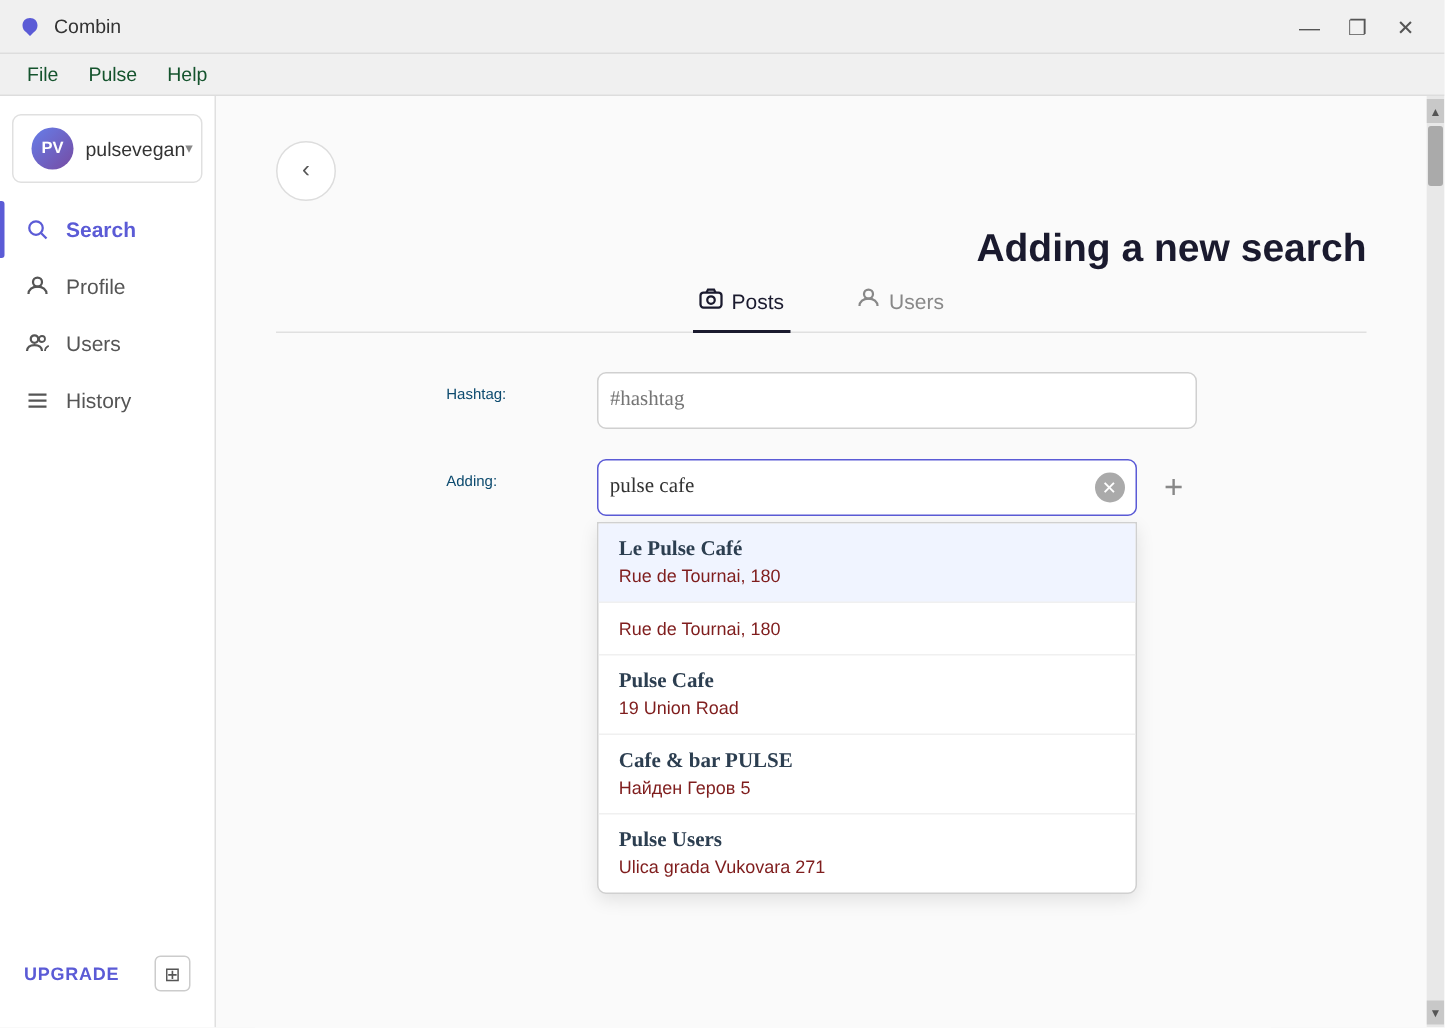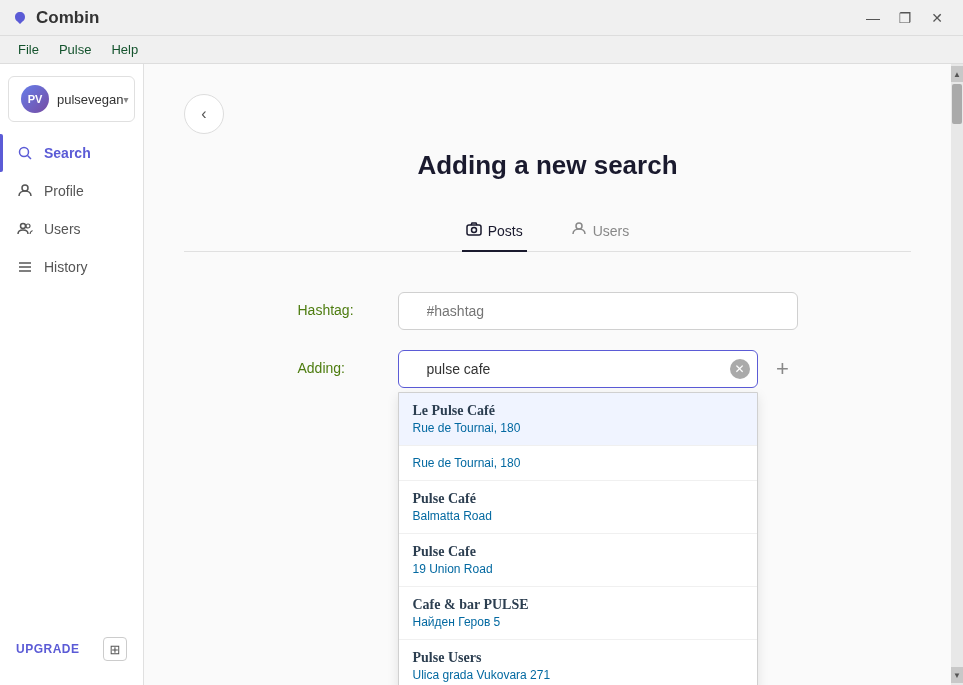--- a/index.html
+++ b/index.html
@@ -22,24 +22,23 @@
       padding: 0 12px;
       border-bottom: 1px solid #ddd;
       user-select: none;
     }
     .title-bar-icon {
       width: 16px;
       height: 16px;
       margin-right: 8px;
     }
     .title-bar-text {
-      font-size: 17px;
+      font-size: 13px;
       color: #333;
       flex: 1;
-      font-weight: bold;
     }
     .title-bar-controls {
       display: flex;
       gap: 4px;
     }
     .title-bar-btn {
       width: 28px;
       height: 20px;
       background: none;
       border: none;
@@ -248,29 +247,28 @@
       font-size: 16px;
       color: #555;
       margin-bottom: 16px;
       align-self: flex-start;
     }
 
     .page-title {
       font-size: 26px;
       font-weight: 700;
       color: #1a1a2e;
-      margin-bottom: 30px;
-      text-align: center;
+      text-align: right;
     }
 
     
     .tabs {
       display: flex;
       border-bottom: 1px solid #e0e0e0;
-      margin-bottom: 40px;
+      margin-bottom: 26px;
       justify-content: center;
       gap: 40px;
     }
     .tab {
       display: flex;
       align-items: center;
       gap: 6px;
       padding: 10px 4px;
       font-size: 14px;
       color: #888;
@@ -291,39 +289,40 @@
       width: 100%;
     }
     .form-row {
       display: flex;
       align-items: flex-start;
       margin-bottom: 20px;
       position: relative;
     }
     .form-label {
       width: 100px;
-      font-size: 14px;
-      color: #4d7c0f;
+      font-size: 10px;
+      color: #0c4a6e;
       padding-top: 10px;
       flex-shrink: 0;
     }
     .form-input-wrap {
       flex: 1;
       position: relative;
     }
     .form-input {
       width: 100%;
       height: 38px;
       border: 1px solid #d0d0d0;
       border-radius: 6px;
-      padding: 0 28px;
+      padding: 0 8px;
       font-size: 14px;
       color: #aaa;
       background: white;
       outline: none;
+      font-family: Liberation Serif, serif;
     }
     .form-input.has-value {
       border-color: #5b5bd6;
       color: #333;
     }
     .clear-btn {
       position: absolute;
       right: 8px;
       top: 50%;
       transform: translateY(-50%);
@@ -378,21 +377,21 @@
     .dropdown-item.first-item { background: #f0f4ff; }
     .dropdown-name {
       font-size: 14px;
       font-weight: 600;
       color: #2c3e50;
       margin-bottom: 2px;
       font-family: Liberation Serif, serif;
     }
     .dropdown-addr {
       font-size: 12px;
-      color: #0369a1;
+      color: #7f1d1d;
     }
 
     
     .main-row {
       display: flex;
       flex: 1;
       overflow: hidden;
     }
   </style>
 </head>
@@ -524,24 +523,20 @@
               
               <div class="dropdown">
                 <div class="dropdown-item first-item">
                   <div class="dropdown-name">Le Pulse Café</div>
                   <div class="dropdown-addr">Rue de Tournai, 180</div>
                 </div>
                 <div class="dropdown-item">
                   <div class="dropdown-addr">Rue de Tournai, 180</div>
                 </div>
                 <div class="dropdown-item">
-                  <div class="dropdown-name">Pulse Café</div>
-                  <div class="dropdown-addr">Balmatta Road</div>
-                </div>
-                <div class="dropdown-item">
                   <div class="dropdown-name">Pulse Cafe</div>
                   <div class="dropdown-addr">19 Union Road</div>
                 </div>
                 <div class="dropdown-item">
                   <div class="dropdown-name">Cafe &amp; bar PULSE</div>
                   <div class="dropdown-addr">Найден Геров 5</div>
                 </div>
                 <div class="dropdown-item">
                   <div class="dropdown-name">Pulse Users</div>
                   <div class="dropdown-addr">Ulica grada Vukovara 271</div>

